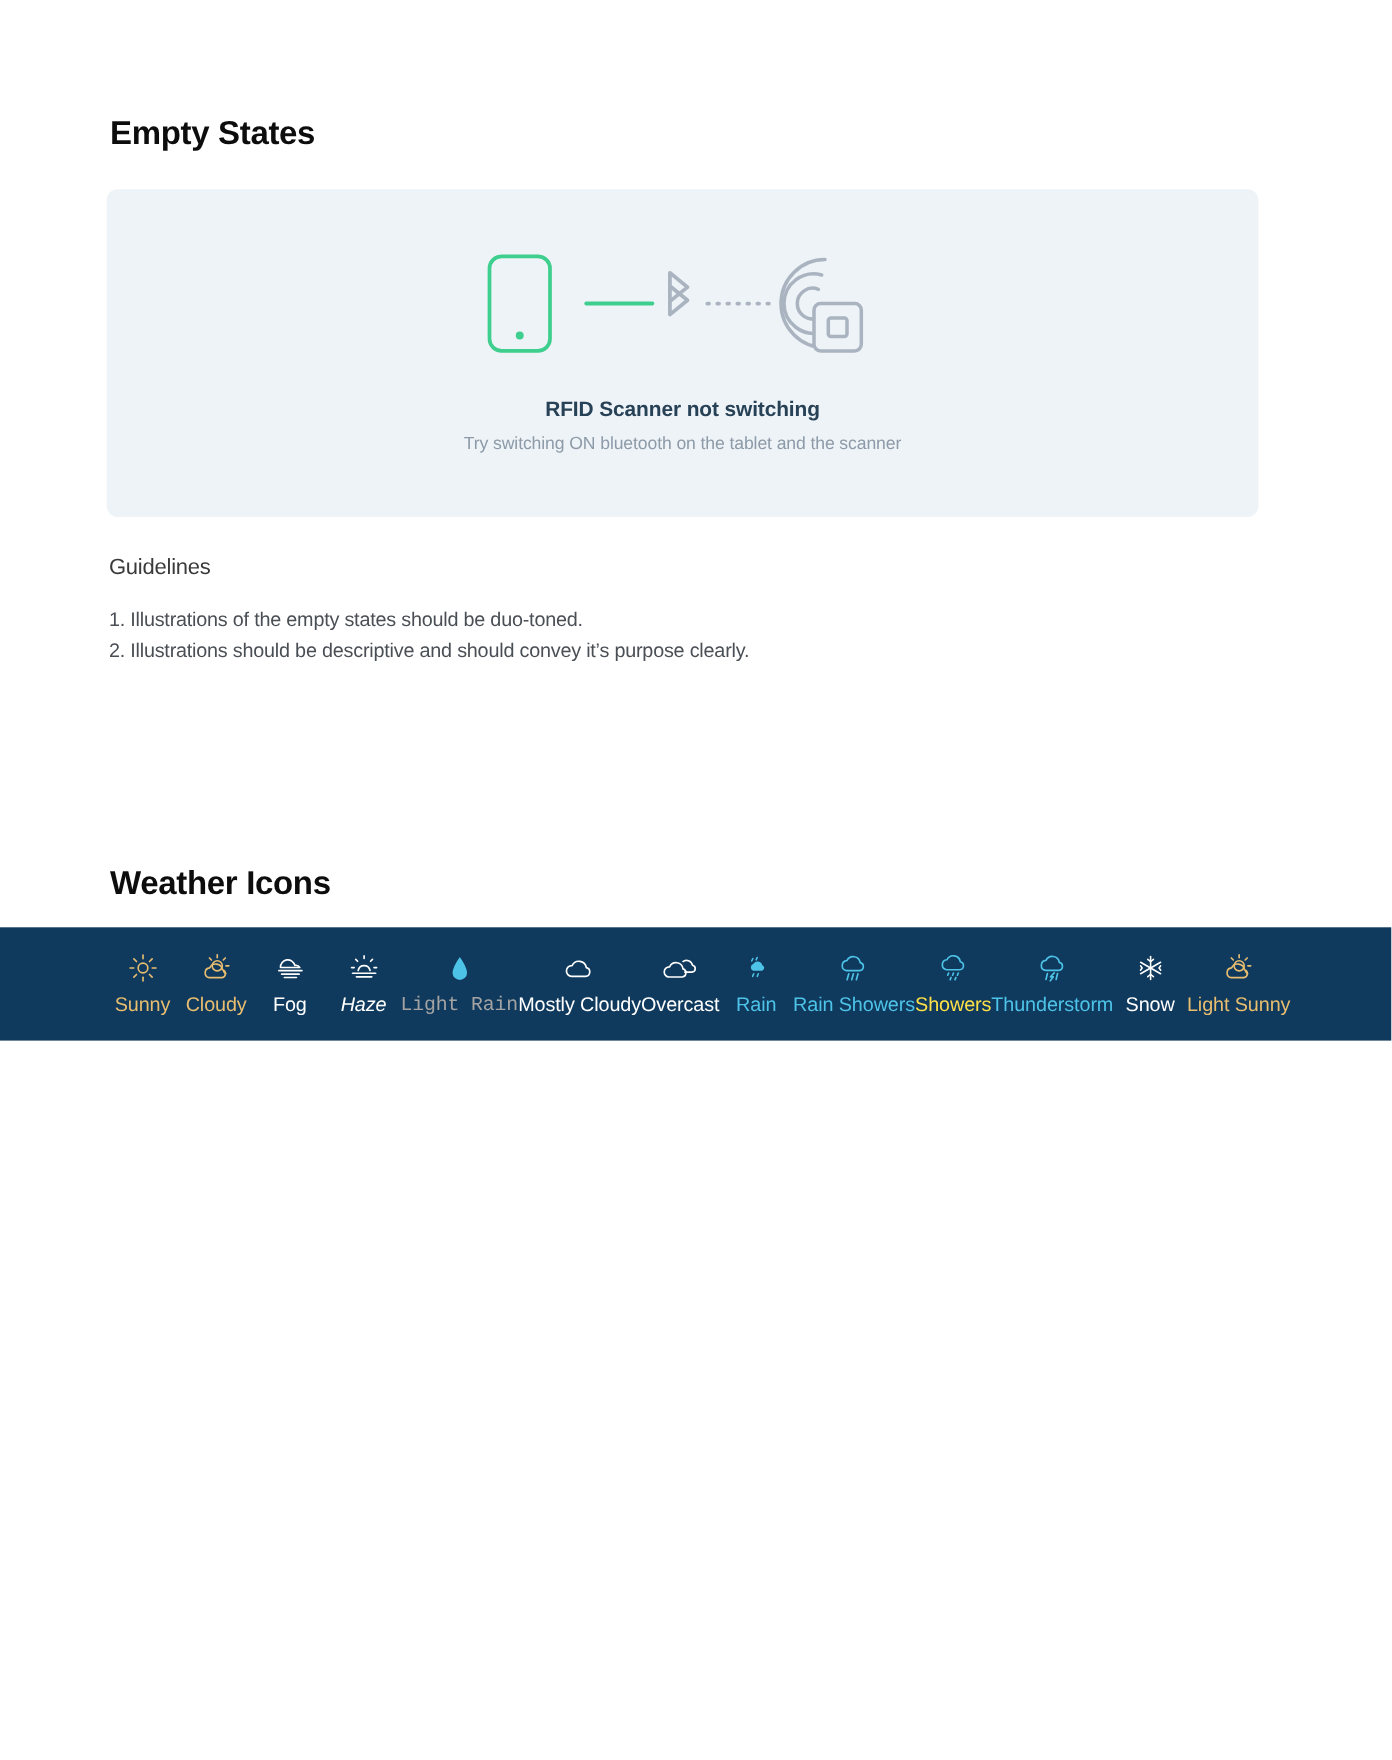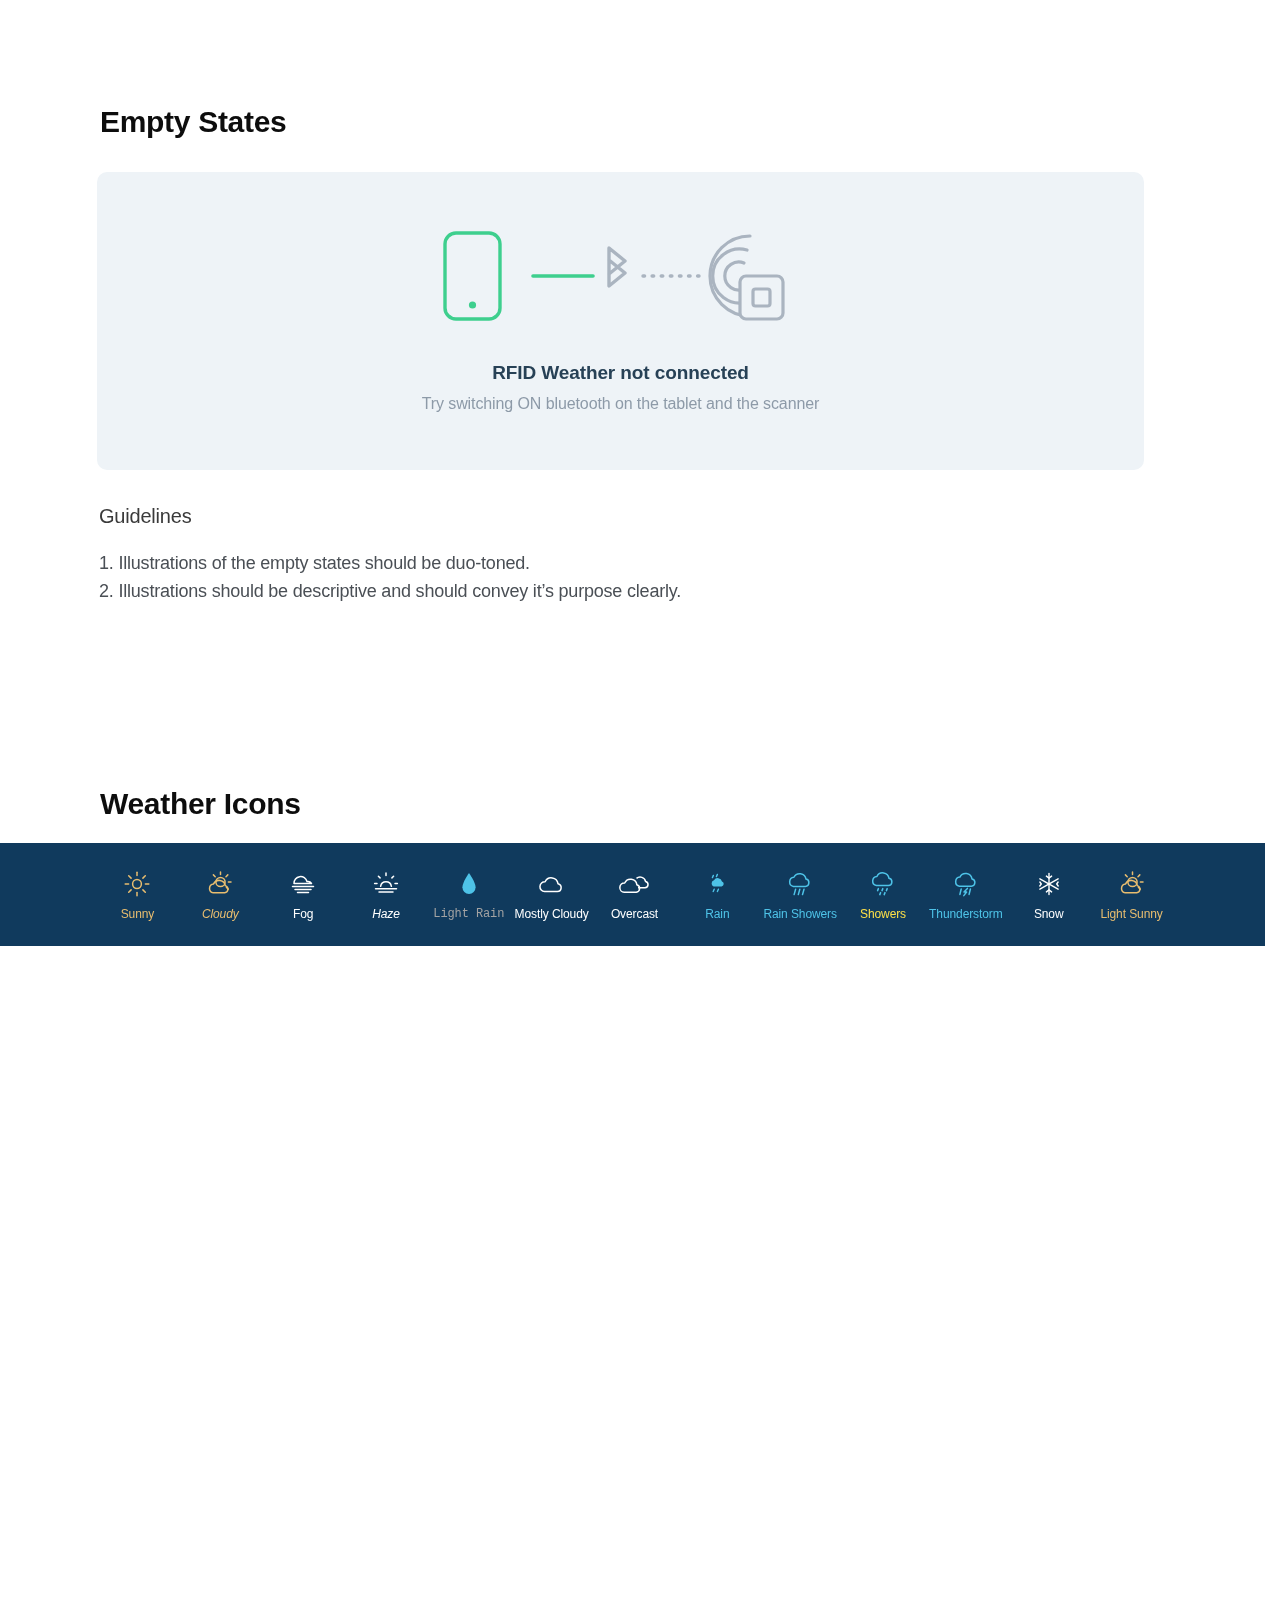--- a/index.html
+++ b/index.html
@@ -102,21 +102,21 @@
   .weather-icon {
     width: 30px;
     height: 30px;
     display: flex;
     align-items: center;
     justify-content: center;
     margin-bottom: 8px;
   }
   .weather-icon svg { display: block; overflow: visible; }
   .weather-label {
-    font-size: 12px;
+    font-size: 18px;
     white-space: nowrap;
     letter-spacing: -0.1px;
   }
 </style>
 </head>
 <body>
 
 <div class="page">
 
   <h1 class="section-title" id="empty-states-title">Empty States</h1>
@@ -138,21 +138,21 @@
 
       <g stroke="#aab4c0" stroke-width="3.2" fill="none" stroke-linecap="round">
         <path d="M309 7 A40 40 0 1 0 309 87"></path>
         <path d="M306 21 A27 27 0 1 0 306 73"></path>
         <path d="M303 34 A14 14 0 1 0 303 60"></path>
       </g>
       <rect x="299" y="47" width="43" height="43" rx="6" ry="6" fill="#eef3f7" stroke="#aab4c0" stroke-width="3.2"></rect>
       <rect x="312" y="60" width="17" height="17" rx="2.5" ry="2.5" fill="none" stroke="#aab4c0" stroke-width="3.2"></rect>
     </svg>
 
-    <div class="empty-title">RFID Weather not connected</div>
+    <div class="empty-title">RFID Scanner not switching</div>
     <div class="empty-subtitle">Try switching ON bluetooth on the tablet and the scanner</div>
   </div>
 
   <div class="guidelines-heading">Guidelines</div>
 
   <div class="guidelines-list">
     <div>1. Illustrations of the empty states should be duo-toned.</div>
     <div>2. Illustrations should be descriptive and should convey it’s purpose clearly.</div>
   </div>
 
@@ -180,21 +180,21 @@
           <svg width="28" height="26" viewBox="0 0 28 26" fill="none" stroke="currentColor" stroke-width="1.5" stroke-linecap="round" stroke-linejoin="round">
       <line x1="14.5" y1="1" x2="14.5" y2="3.6"></line>
       <line x1="21.8" y1="3.9" x2="20" y2="5.7"></line>
       <line x1="25" y1="11" x2="22.4" y2="11"></line>
       <line x1="7.4" y1="3.9" x2="9.2" y2="5.7"></line>
       <line x1="22.2" y1="18.1" x2="20.4" y2="16.3"></line>
       <circle cx="14.5" cy="11" r="4.6"></circle>
       <path d="M7.2 21.8 A4.5 4.5 0 0 1 7.6 12.9 A6.2 6.2 0 0 1 19.3 14.6 A3.7 3.7 0 0 1 18.7 21.8 Z"></path>
     </svg>
         </div>
-        <div class="weather-label" style="color: rgb(232, 189, 111); font-style: italic;">Cloudy</div>
+        <div class="weather-label" style="color: rgb(232, 189, 111);">Cloudy</div>
       </div>
       <div class="weather-item">
         <div class="weather-icon" style="color: rgb(255, 255, 255);">
           <svg width="26" height="24" viewBox="0 0 26 24" fill="none" stroke="currentColor" stroke-width="1.5" stroke-linecap="round" stroke-linejoin="round">
       <path d="M4 11.5 A6.6 6.6 0 0 1 17 9.6 A4.2 4.2 0 0 1 21.5 11.5 Z"></path>
       <line x1="2.5" y1="14.4" x2="23.5" y2="14.4"></line>
       <line x1="5" y1="17.6" x2="21" y2="17.6"></line>
       <line x1="7.5" y1="20.6" x2="18.5" y2="20.6"></line>
     </svg>
         </div>

